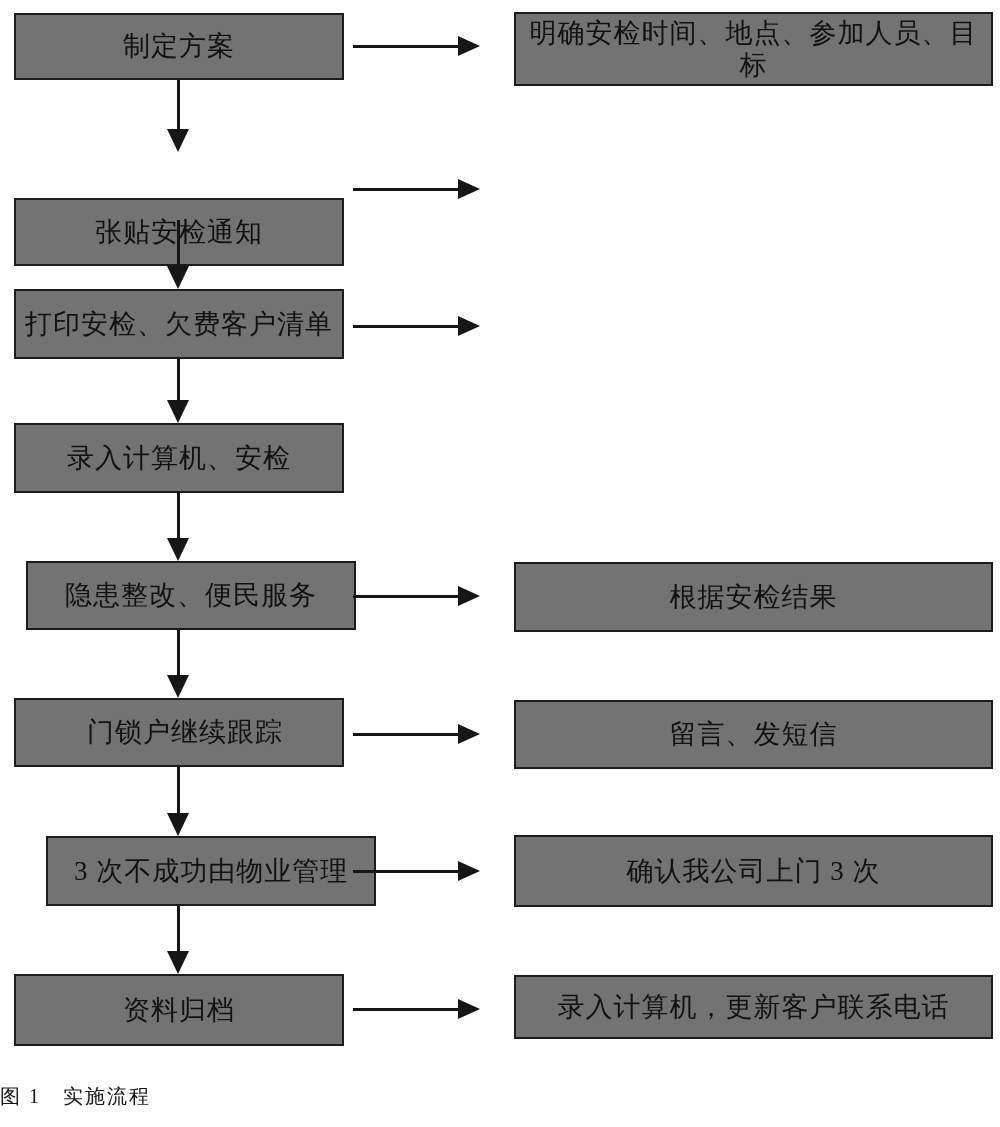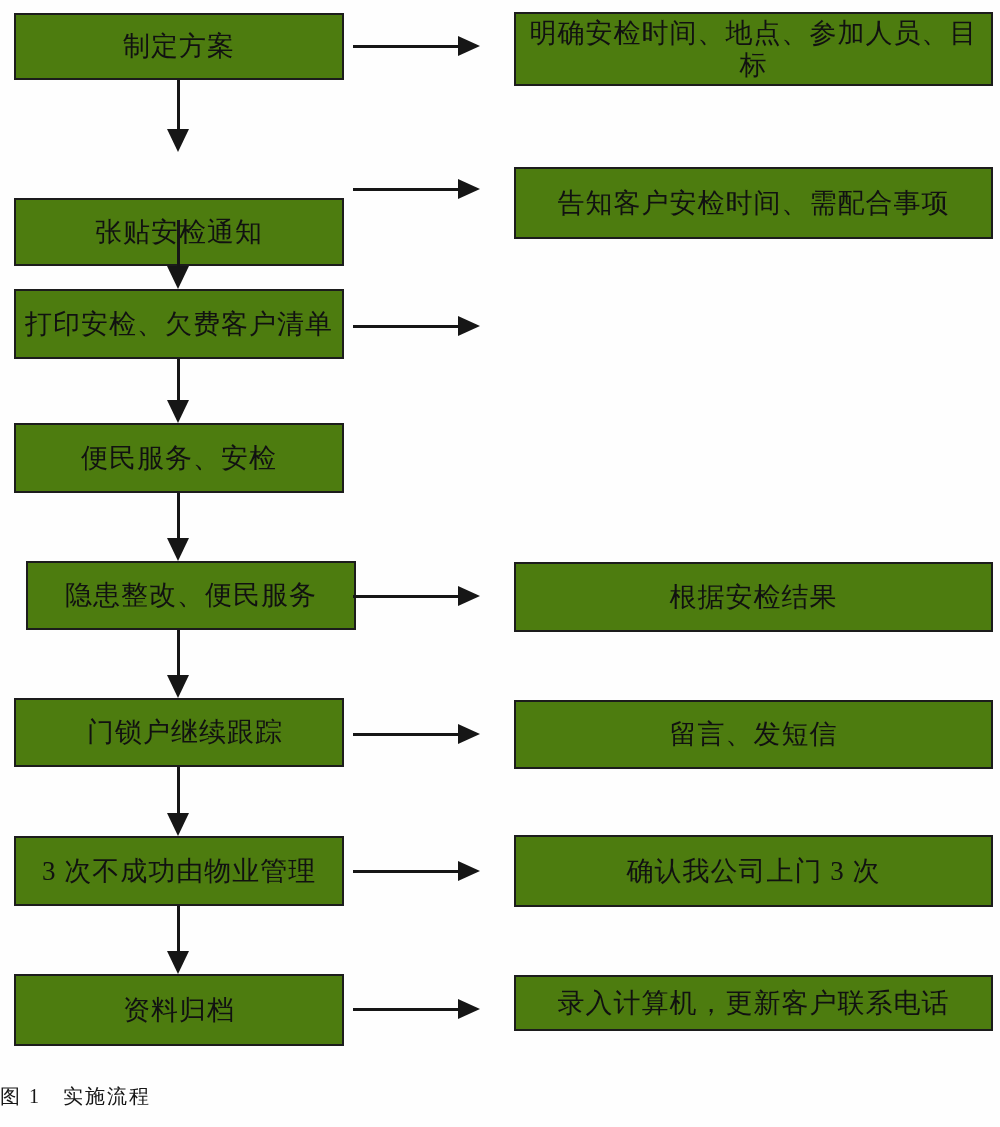--- a/index.html
+++ b/index.html
@@ -12,51 +12,51 @@
     position: relative;
     width: 1000px;
     height: 1127px;
     background: #fefefe;
     color: #111111;
     overflow: hidden;
   }
   .box {
     position: absolute;
     border: 2px solid #1c1c1c;
-    background: #4d7c0f;
+    background: #737373;
     display: flex;
     align-items: center;
     justify-content: center;
     text-align: center;
     font-size: 27px;
     letter-spacing: 1px;
     line-height: 1.2;
     box-sizing: border-box;
   }
   .lbox { left: 14px;  width: 330px; }
   .rbox { left: 506px; width: 479px; margin-left: 8px; }
 
   
   .l1 { top: 13px;  height: 67px; }
   .l2 { top: 152px; height: 68px; margin-top: 46px; }
   .l3 { top: 289px; height: 70px; }
   .l4 { top: 423px; height: 70px; }
   .l5 { top: 561px; height: 69px; margin-left: 12px; }
   .l6 { top: 698px; height: 69px; padding-left: 12px; }
-  .l7 { top: 836px; height: 70px; }
+  .l7 { top: 836px; height: 70px; margin-left: 32px; }
   .l8 { top: 974px; height: 72px; }
 
   
   .r1 { top: 12px;  height: 74px; }
   .r2 { top: 167px; height: 72px; }
   .r3 { top: 287px; height: 70px; }
   .r5 { top: 562px; height: 70px; }
   .r6 { top: 700px; height: 69px; }
   .r7 { top: 835px; height: 72px; }
-  .r8 { top: 975px; height: 56px; text-align: right; }
+  .r8 { top: 975px; height: 64px; text-align: right; }
 
   
   .varrow {
     position: absolute;
     left: 177px;
     width: 3px;
     background: #161616;
   }
   .varrow::after {
     content: "";
@@ -116,28 +116,27 @@
   }
 </style>
 </head>
 <body>
 
 <div class="canvas">
 
   <div class="box lbox l1">制定方案</div>
   <div class="box lbox l2">张贴安检通知</div>
   <div class="box lbox l3">打印安检、欠费客户清单</div>
-  <div class="box lbox l4">便民服务、安检</div>
+  <div class="box lbox l4">录入计算机、安检</div>
   <div class="box lbox l5">隐患整改、便民服务</div>
   <div class="box lbox l6">门锁户继续跟踪</div>
   <div class="box lbox l7">3 次不成功由物业管理</div>
   <div class="box lbox l8">资料归档</div>
 
   <div class="box rbox r1">明确安检时间、地点、参加人员、目标</div>
-  <div class="box rbox r2">告知客户安检时间、需配合事项</div>
   <div class="box rbox r5">根据安检结果</div>
   <div class="box rbox r6">留言、发短信</div>
   <div class="box rbox r7">确认我公司上门 3 次</div>
   <div class="box rbox r8">录入计算机，更新客户联系电话</div>
 
   <div class="varrow v1"></div>
   <div class="varrow v2"></div>
   <div class="varrow v3"></div>
   <div class="varrow v4"></div>
   <div class="varrow v5"></div>

